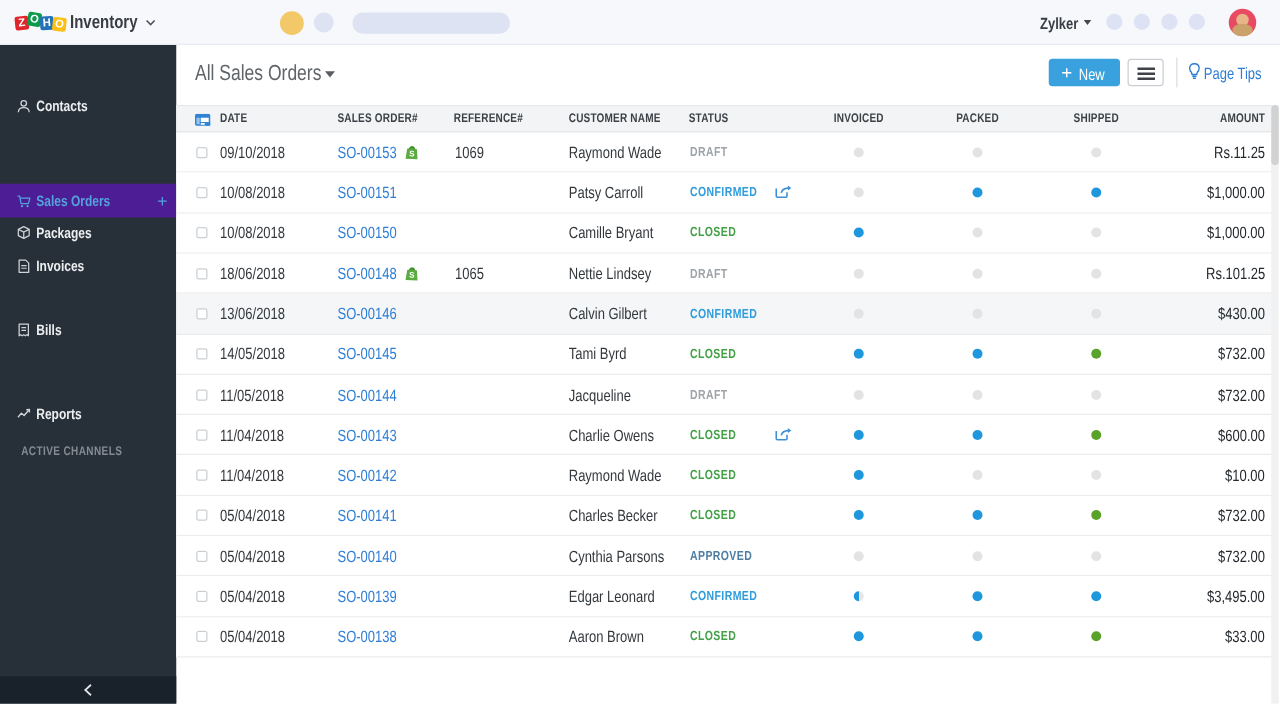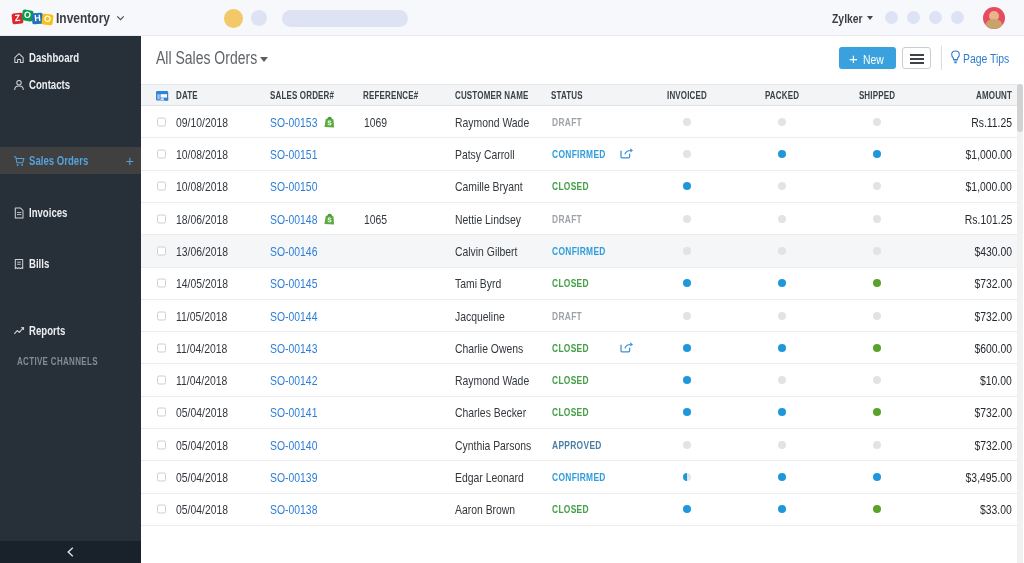--- a/index.html
+++ b/index.html
@@ -17,21 +17,21 @@
 #pill { position:absolute; left:282px; top:10px; width:126px; height:17px; border-radius:9px; background:#dde3f3; }
 #zylker { position:absolute; left:832px; top:11px; font-size:13px; font-weight:bold; color:#3a3e44; transform:scaleX(0.8); transform-origin:0 0; }
 #zylkchev { position:absolute; left:867px; top:16px; width:0; height:0; border-left:3.5px solid transparent; border-right:3.5px solid transparent; border-top:4px solid #44484e; }
 #avatar { position:absolute; left:983px; top:7px; width:22px; height:22px; border-radius:50%; background:#e84a62; overflow:hidden; }
 
 
 #sidebar { position:absolute; top:36px; left:0; width:141px; height:527px; background:#273039; }
 .nav { position:absolute; left:0; width:141px; height:27px; color:#eceef0; font-size:12px; font-weight:bold; }
 .nav .ic { position:absolute; left:13px; top:50%; transform:translateY(-50%); width:12px; height:12px; }
 .nav .tx { position:absolute; left:29px; top:50%; transform:translateY(-50%) scaleX(0.8); transform-origin:0 50%; white-space:nowrap; }
-.nav.sel { background:#404040; color:#54a1dc;padding-left:40px; }
+.nav.sel { background:#4c1d95; color:#54a1dc;padding-left:40px; }
 #navplus { position:absolute; right:7px; top:50%; transform:translateY(-52%); font-size:14px; font-weight:normal; color:#54a1dc; }
 #itemschev { position:absolute; right:7px; top:50%; transform:translateY(-50%); width:6px; height:9px; }
 #achannels { position:absolute; left:17px; top:320px; font-size:10px; font-weight:bold; color:#848b93; letter-spacing:0.4px; transform:scaleX(0.8); transform-origin:0 0; white-space:nowrap; }
 #collapse { position:absolute; left:0; top:505px; width:141px; height:22px; background:#19222b; color:#cfd4d8; text-align:center; font-size:13px; line-height:21px; }
 
 
 #title { position:absolute; left:156px; top:48px; font-size:17.5px; color:#5f6468; transform:scaleX(0.8); transform-origin:0 0; white-space:nowrap; }
 #titlechev { position:absolute; left:260px; top:57px; width:0; height:0; border-left:4px solid transparent; border-right:4px solid transparent; border-top:5px solid #5a5e63; }
 #btnnew { position:absolute; left:839px; top:47px; width:57px; height:22px; background:#38a1de; border-radius:3px; color:#fff; }
 #btnnew .pl { position:absolute; left:10px; top:3px; font-size:15px; font-weight:normal; }
@@ -90,41 +90,42 @@
     <div class="circ" style="left:907px; top:11px; width:13px; height:13px; background:#dde3f5;"></div>
     <div class="circ" style="left:929px; top:11px; width:13px; height:13px; background:#dde3f5;"></div>
     <div class="circ" style="left:951px; top:11px; width:13px; height:13px; background:#dde3f5;"></div>
     <div id="avatar">
       <div style="position:absolute; left:6px; top:4px; width:10px; height:10px; border-radius:50%; background:#e8b489;"></div>
       <div style="position:absolute; left:3px; top:12px; width:16px; height:10px; border-radius:50% 50% 0 0; background:#caa36a;"></div>
     </div>
   </div>
 
   <div id="sidebar">
-    <div class="nav" style="top:8px;" id="nav-dash">
-        <svg class="ic" viewBox="0 0 13 13">
-          <path d="M2 6 L6.5 1.8 L11 6 L11 11.5 L8 11.5 L8 8 L5 8 L5 11.5 L2 11.5 Z" fill="none" stroke="#ced3d7" stroke-width="1.1" stroke-linejoin="round"></path>
-        </svg>
-        <div class="tx">Dashboard</div>
-      </div>
     <div class="nav" style="top:35px;" id="nav-contacts">
         <svg class="ic" viewBox="0 0 13 13">
           <circle cx="6.5" cy="4" r="2.4" fill="none" stroke="#ced3d7" stroke-width="1.1"></circle>
           <path d="M1.8 11.8 Q1.8 7.6 6.5 7.6 Q11.2 7.6 11.2 11.8" fill="none" stroke="#ced3d7" stroke-width="1.1"></path>
         </svg>
         <div class="tx">Contacts</div>
       </div>
     <div class="nav sel" style="top:111px;" id="nav-so">
         <svg class="ic" viewBox="0 0 13 13">
           <path d="M1 2 L3 2 L4.2 8.5 L10.5 8.5 L11.8 3.8 L3.4 3.8" fill="none" stroke="#54a1dc" stroke-width="1.1" stroke-linejoin="round"></path>
           <circle cx="5" cy="10.8" r="1" fill="#54a1dc"></circle>
           <circle cx="9.8" cy="10.8" r="1" fill="#54a1dc"></circle>
         </svg>
         <div class="tx">Sales Orders</div>
         <div id="navplus">+</div>
+      </div>
+    <div class="nav" style="top:136px;" id="nav-pack">
+        <svg class="ic" viewBox="0 0 13 13">
+          <path d="M1.8 3.8 L6.5 1.4 L11.2 3.8 L11.2 9.2 L6.5 11.6 L1.8 9.2 Z" fill="none" stroke="#ced3d7" stroke-width="1.1" stroke-linejoin="round"></path>
+          <path d="M1.8 3.8 L6.5 6.2 L11.2 3.8 M6.5 6.2 L6.5 11.6" fill="none" stroke="#ced3d7" stroke-width="1.1"></path>
+        </svg>
+        <div class="tx">Packages</div>
       </div>
     <div class="nav" style="top:163px;" id="nav-inv">
         <svg class="ic" viewBox="0 0 13 13">
           <path d="M2.5 1.2 L8.2 1.2 L10.8 3.8 L10.8 11.8 L2.5 11.8 Z" fill="none" stroke="#ced3d7" stroke-width="1.1" stroke-linejoin="round"></path>
           <path d="M4.3 6 L9 6 M4.3 8.2 L9 8.2" fill="none" stroke="#ced3d7" stroke-width="1"></path>
         </svg>
         <div class="tx">Invoices</div>
       </div>
     <div class="nav" style="top:214px;text-decoration:underline;" id="nav-bills">
         <svg class="ic" viewBox="0 0 13 13">

